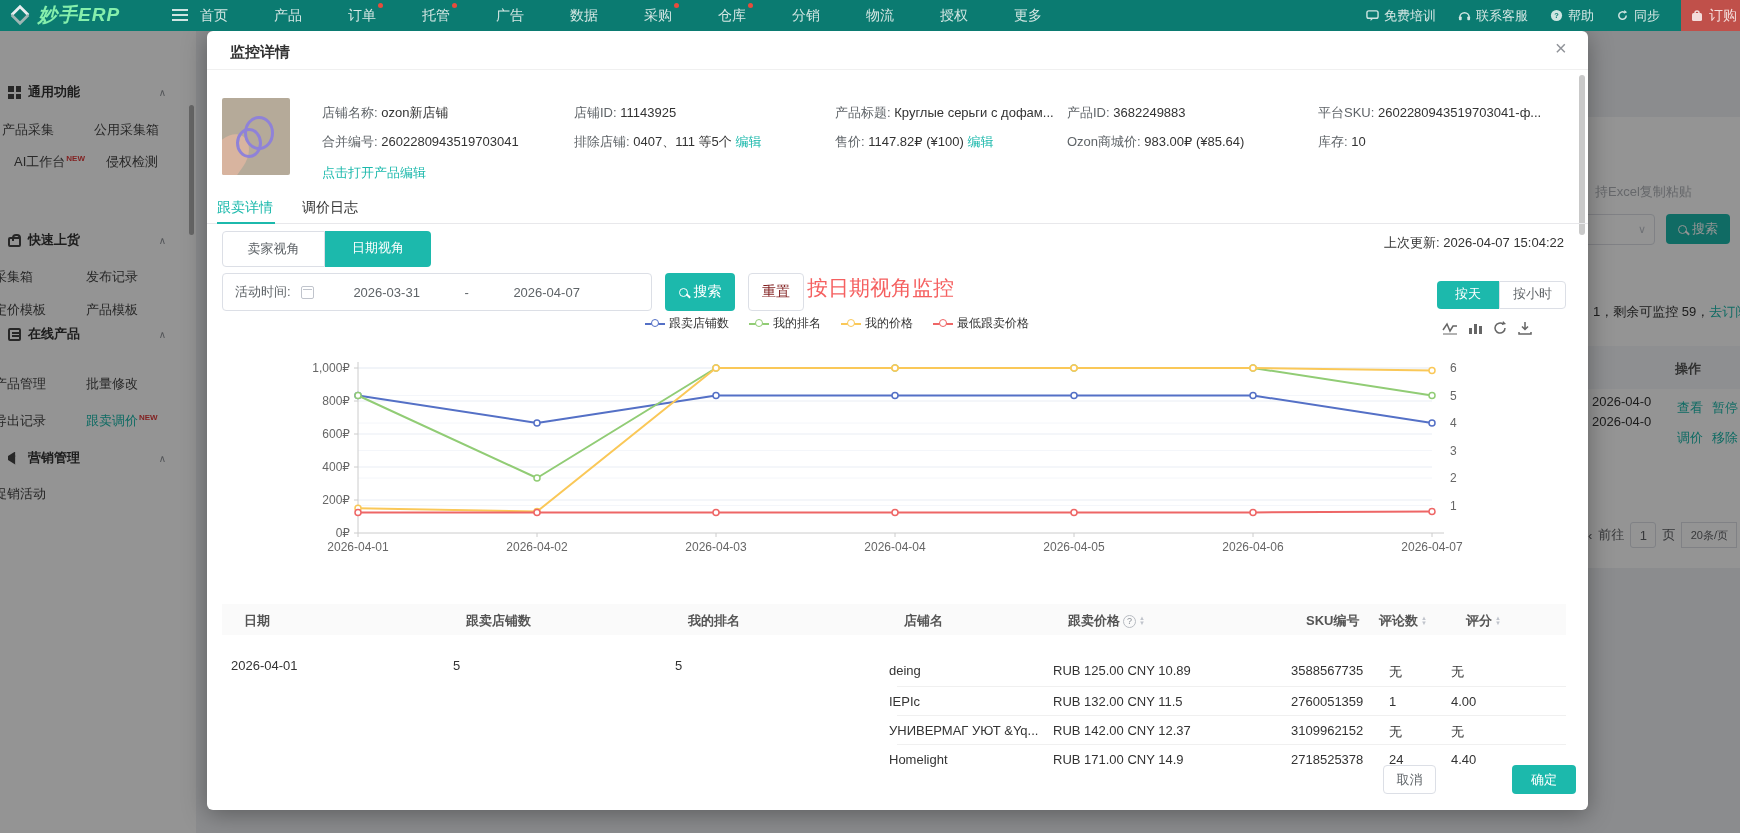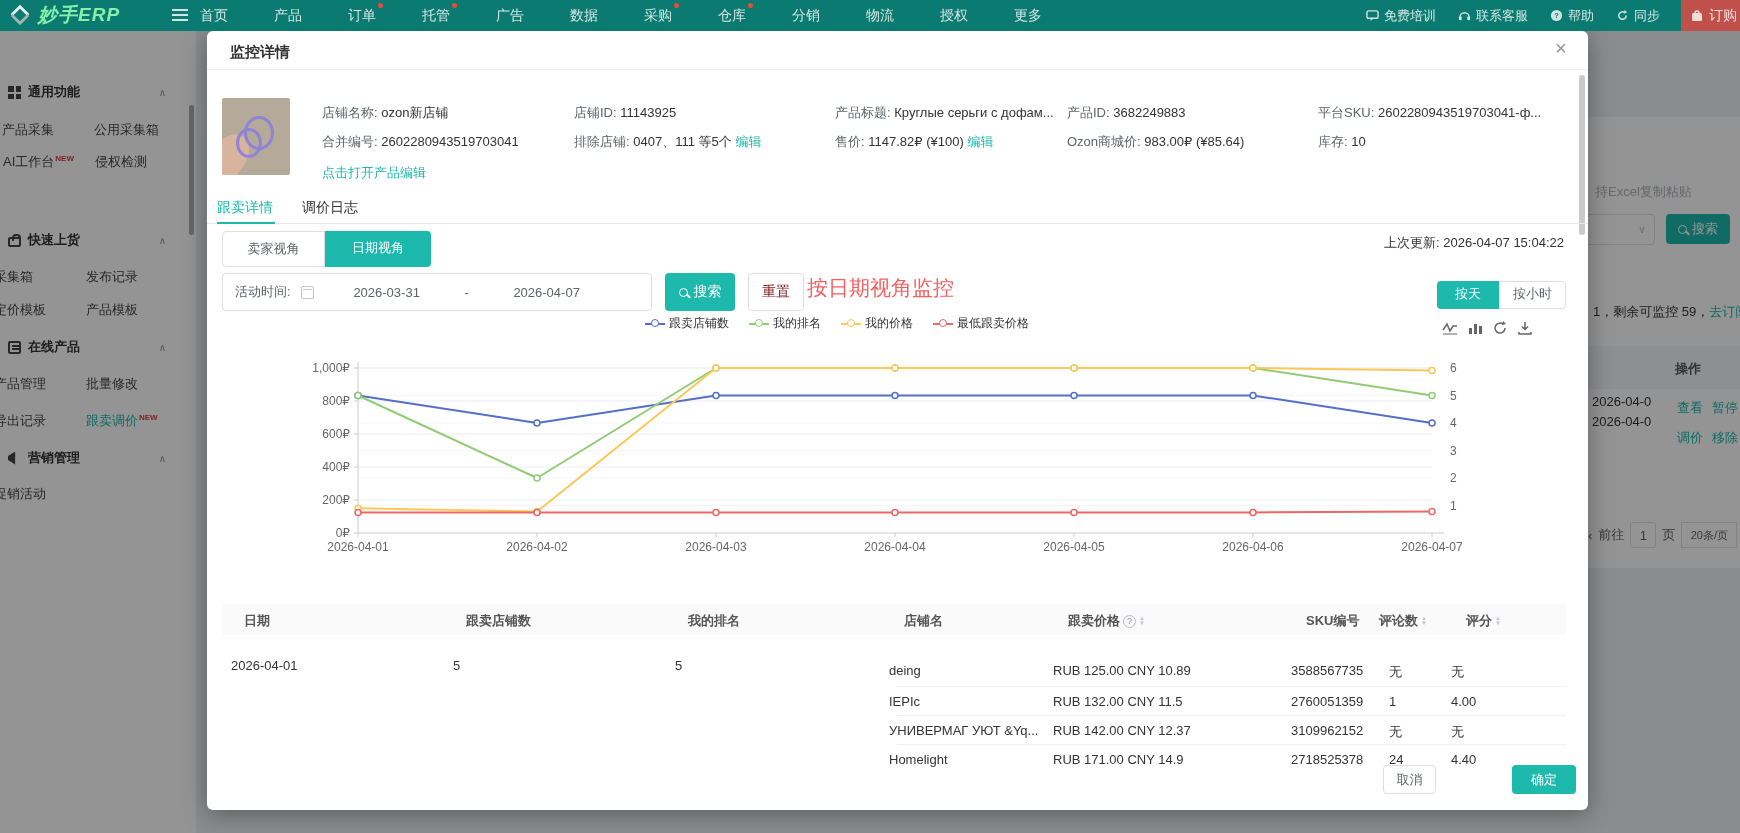--- a/index.html
+++ b/index.html
@@ -229,37 +229,37 @@
     <div class="sb-row sb-section" style="top:50px">
       <span class="sec-icon ic-grid"></span>
       <span>通用功能</span>
       <span class="sb-caret">∧</span>
     </div>
     <div class="sb-row" style="top:88px">
       <span class="sb-l" style="margin-left:2px">产品采集</span>
       <span class="sb-r">公用采集箱</span>
     </div>
     <div class="sb-row" style="top:120px">
-      <span class="sb-l" style="margin-left:3px"><span>AI工作台</span><span class="sb-new">NEW</span></span>
+      <span class="sb-l" style="margin-left:14px"><span>AI工作台</span><span class="sb-new">NEW</span></span>
       <span class="sb-r">侵权检测</span>
     </div>
     <div class="sb-row sb-section" style="top:198px">
       <span class="sec-icon ic-lock"></span>
       <span>快速上货</span>
       <span class="sb-caret">∧</span>
     </div>
     <div class="sb-row" style="top:235px">
       <span class="sb-l">采集箱</span>
       <span class="sb-r">发布记录</span>
     </div>
     <div class="sb-row" style="top:268px">
       <span class="sb-l">定价模板</span>
       <span class="sb-r">产品模板</span>
     </div>
-    <div class="sb-row sb-section" style="top:305px">
+    <div class="sb-row sb-section" style="top:292px">
       <span class="sec-icon ic-edit"></span>
       <span>在线产品</span>
       <span class="sb-caret">∧</span>
     </div>
     <div class="sb-row" style="top:342px">
       <span class="sb-l">产品管理</span>
       <span class="sb-r">批量修改</span>
     </div>
     <div class="sb-row" style="top:379px">
       <span class="sb-l">导出记录</span>

